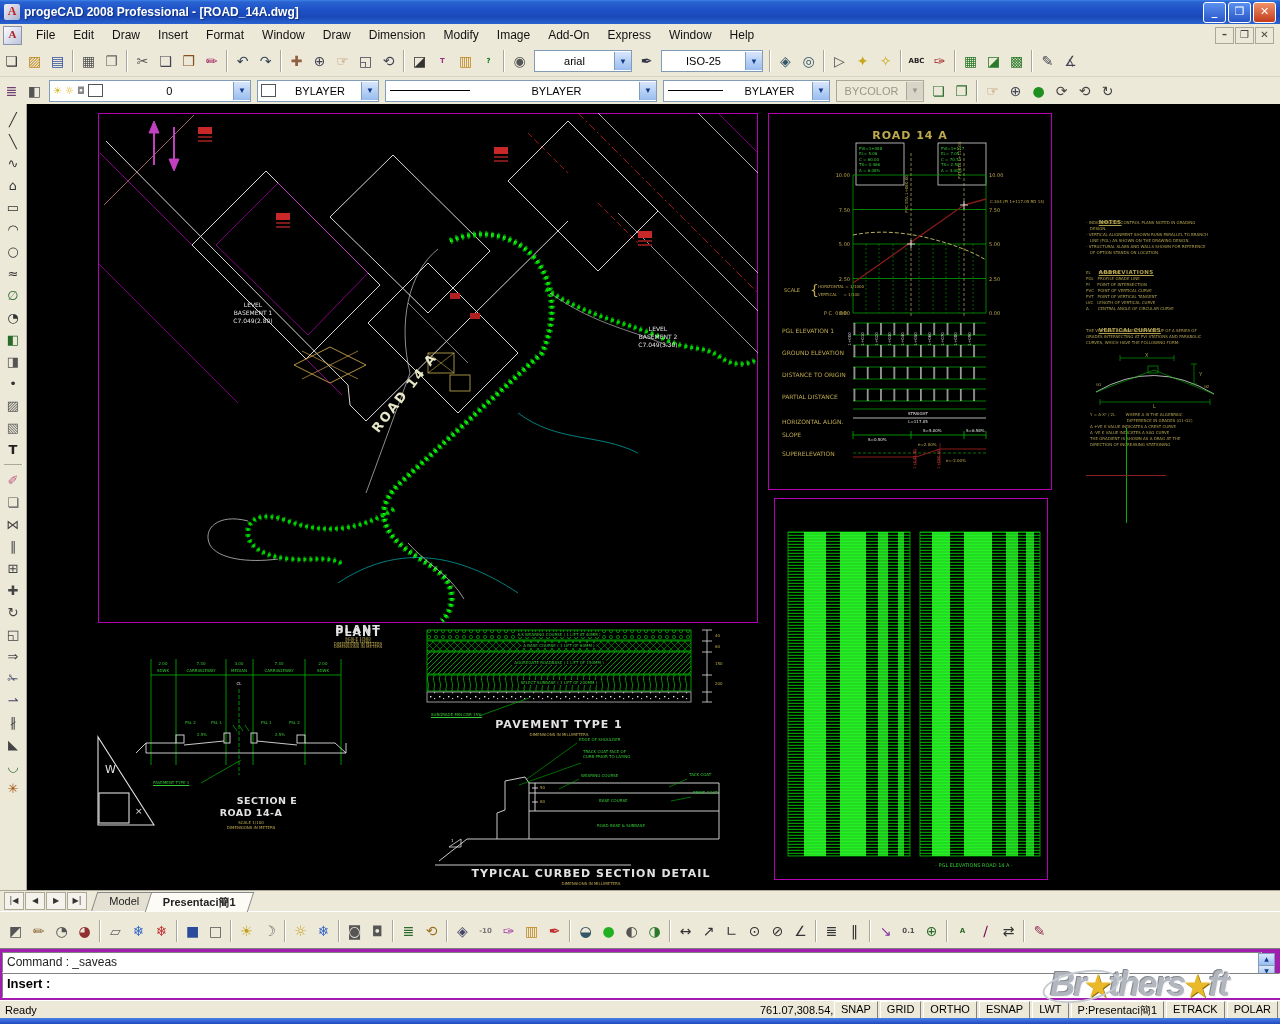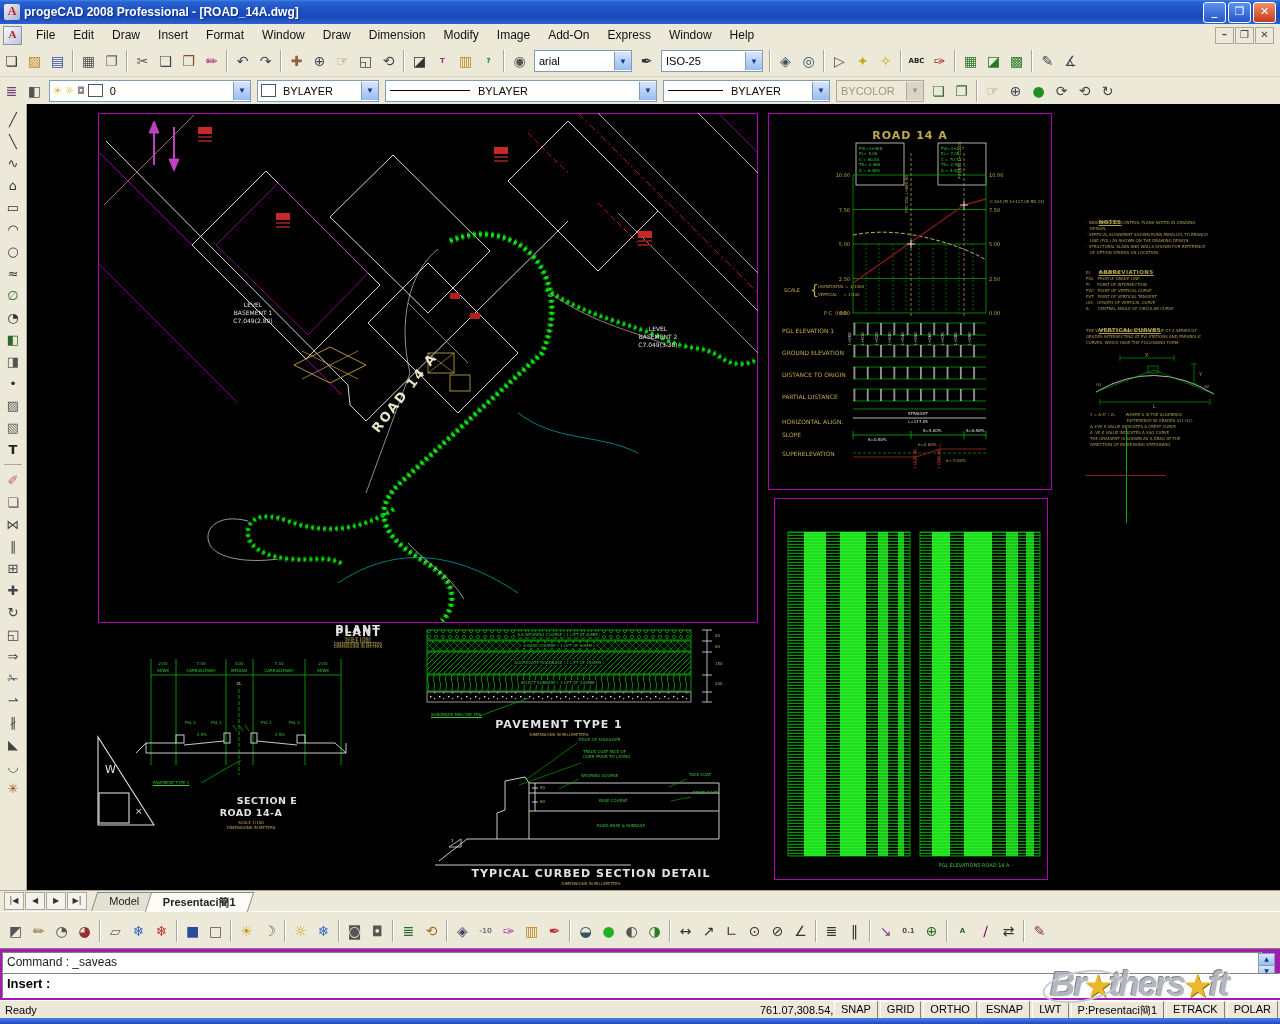--- a/index.html
+++ b/index.html
@@ -32,21 +32,21 @@
   #tbrow1{top:46px;height:30px;border-bottom:1px solid #d8d4c8;}
   #tbrow2{top:77px;height:27px;border-bottom:1px solid #c8c4b8;}
   #tbrow3{top:911px;height:37px;border-top:1px solid #fff;border-bottom:1px solid #aca899;}
   .tstrip{display:flex;align-items:center;height:100%;}
   .tbtn{width:23px;height:22px;display:flex;align-items:center;justify-content:center;
     font:14px "DejaVu Sans",sans-serif;color:#333;flex:0 0 auto;}
   .ttxt{font:bold 7px "DejaVu Sans",sans-serif;letter-spacing:0;}
   .tsep{width:1px;height:22px;background:#aca899;border-right:1px solid #fff;margin:0 3px;flex:0 0 auto;}
   .combo{background:#fff;border:1px solid #7f9db9;height:20px;display:flex;align-items:center;
     font:11px "Liberation Sans",sans-serif;color:#000;flex:0 0 auto;margin:0 3px;}
-  .combo .cval{flex:1;padding:0 4px;white-space:nowrap;overflow:hidden;}
+  .combo .cval{flex:1;padding:0 4px;white-space:nowrap;overflow:hidden;text-align:center;}
   .carrow{width:16px;height:18px;background:linear-gradient(#d8e6fb,#98bcf0);border-left:1px solid #7f9db9;
     display:flex;align-items:center;justify-content:center;font-size:8px;color:#123a8a;flex:0 0 auto;}
   .combo.disabled{background:#ece9d8;color:#9a968a;border-color:#aca899;}
   .combo.disabled .carrow{background:#d8d4c8;color:#9a968a;border-color:#aca899;}
   .sw{width:13px;height:11px;border:1px solid #555;background:#fff;margin:0 3px;flex:0 0 auto;}
   .ltline{width:80px;height:1px;background:#000;margin:0 4px;flex:0 0 auto;}
   .mini{font:10px "DejaVu Sans",sans-serif;margin-left:3px;flex:0 0 auto;}
   
   #main{position:absolute;left:0;top:104px;width:1280px;height:786px;display:flex;}
   #vtoolbar{width:26px;background:#ece9d8;border-right:1px solid #aca899;display:flex;flex-direction:column;align-items:center;padding-top:4px;}

